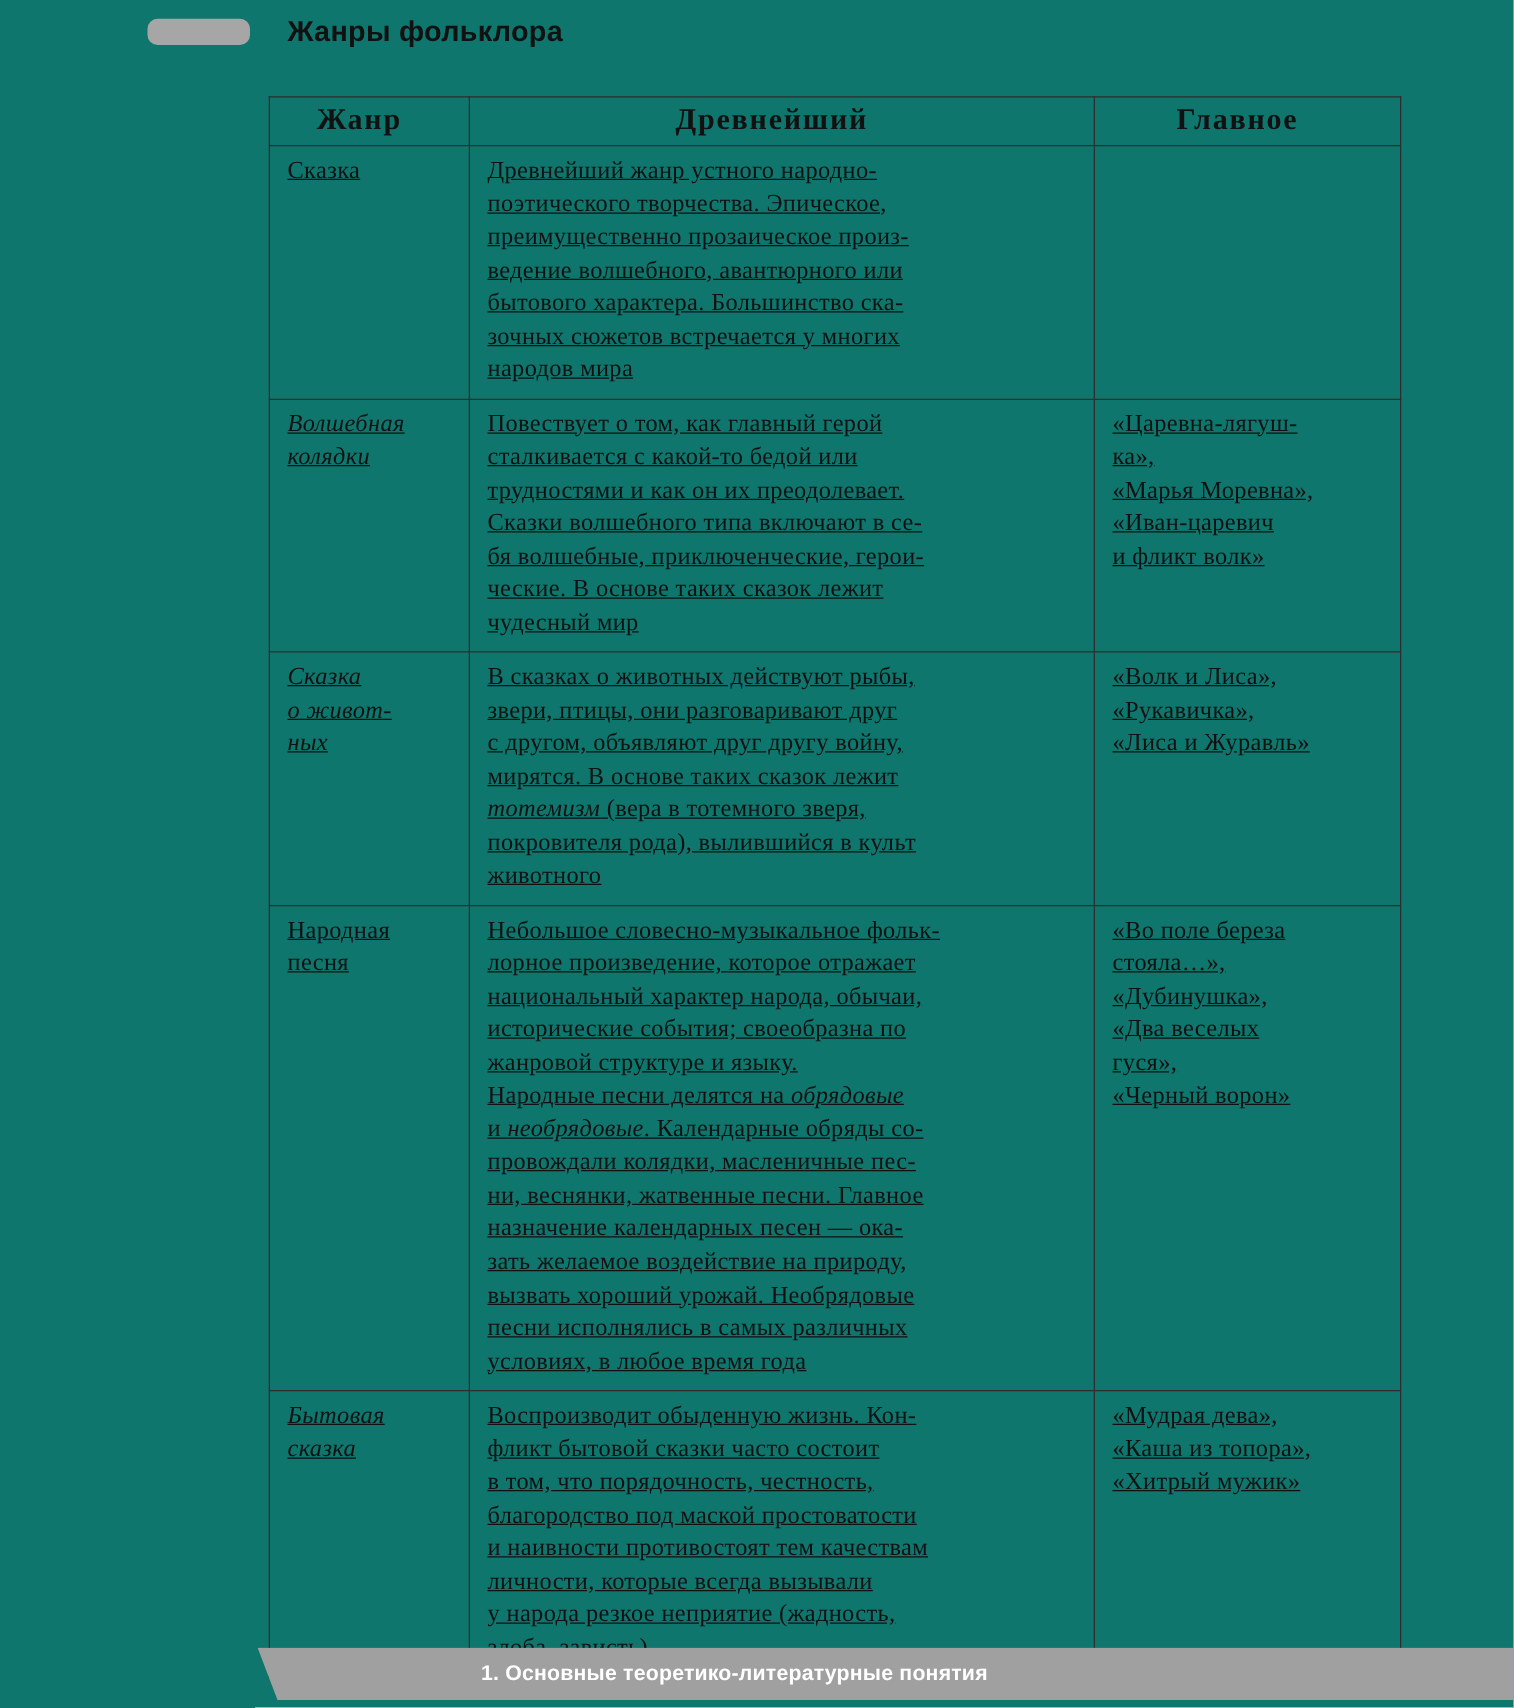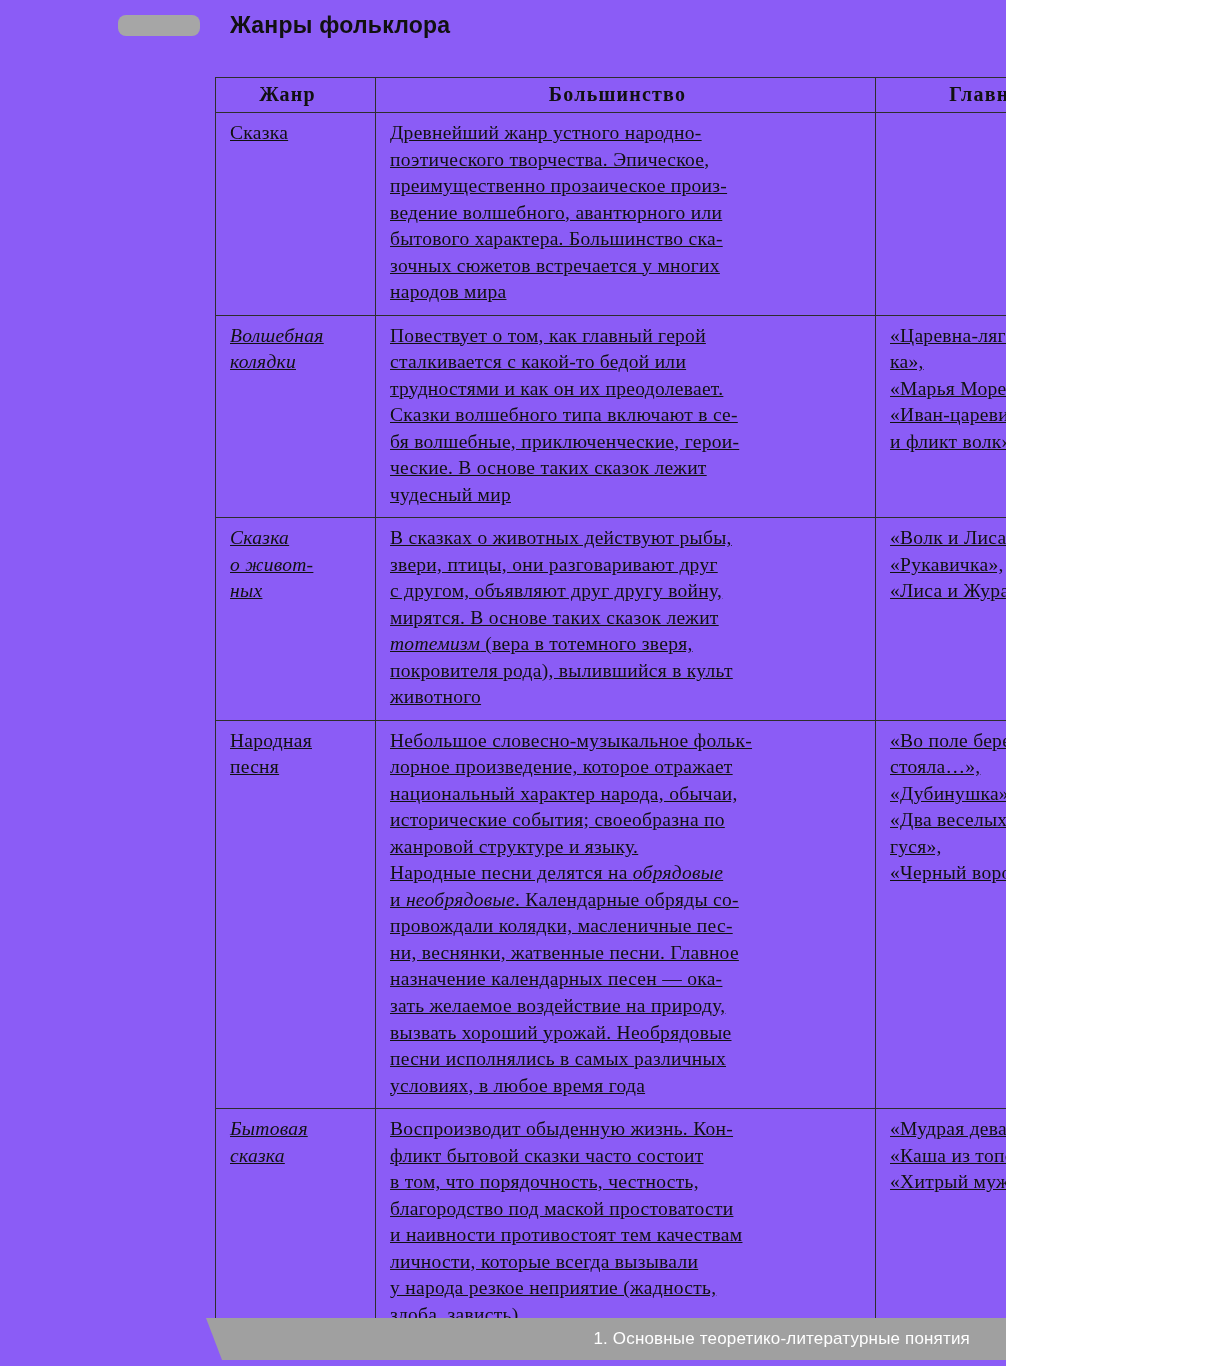--- a/index.html
+++ b/index.html
@@ -1,20 +1,20 @@
 <!DOCTYPE html>
 <html><head>
 <meta charset="utf-8">
 <style>
   * { margin:0; padding:0; box-sizing:border-box; }
   html,body { background:#ffffff; }
   .page {
     position:relative;
-    width:1006px; height:1366px;
-    background:#8b5cf6;
+    width:1211px; height:1366px;
+    background:#0f766e;
     font-family:"Liberation Serif", serif;
     color:#111;
     overflow:hidden;
   }
 
   
   .page-header {
     display:flex; align-items:center; gap:30px;
     padding:12px 0 0 118px;
   }
@@ -36,21 +36,21 @@
   .genre-table {
     margin:38px 0 0 215px;
     width:905px;
     border-collapse:collapse;
     table-layout:fixed;
   }
   .genre-table th, .genre-table td {
     border:1.6px solid #2e2e2e;
   }
   .genre-table th {
-    font-size:20px;
+    font-size:24px;
     font-weight:bold;
     text-align:center;
     padding:5px 20px 6px 4px;
     letter-spacing:0.06em;
   }
   .genre-table td {
     vertical-align:top;
     padding:7px 12px 9px 14px;
     font-size:19.5px;
     line-height:1.36;
@@ -74,23 +74,23 @@
     background:#c9c9c9;
     clip-path:polygon(0 0, 196px 0, 212px 100%, 0 100%);
     display:flex; align-items:center;
     padding-left:118px;
     font-weight:bold; font-size:22px; color:#1a1a1a;
   }
   .footer-right {
     position:absolute; left:0; right:0; top:0; bottom:0;
     background:#a0a0a0;
     clip-path:polygon(206px 0, 100% 0, 100% 100%, 222px 100%);
-    display:flex; align-items:center; justify-content:flex-end;
+    display:flex; align-items:center; justify-content:center;
     padding-right:36px;
-    font-weight:normal; font-size:17px; color:#ffffff;
+    font-weight:bold; font-size:17px; color:#ffffff;
     letter-spacing:0.01em;
   }
 </style>
 </head>
 <body>
 
 <div class="page">
 
   <header class="page-header">
     <span class="pill"></span>
@@ -99,21 +99,21 @@
 
   <table class="genre-table">
     <colgroup>
       <col style="width:160px">
       <col style="width:500px">
       <col style="width:245px">
     </colgroup>
     <thead>
       <tr>
         <th>Жанр</th>
-        <th>Большинство</th>
+        <th>Древнейший</th>
         <th>Главное</th>
       </tr>
     </thead>
     <tbody>
   <tr>
     <td class="genre-cell">Сказка</td>
     <td class="definition-cell">Древнейший жанр устного народно-
 поэтического творчества. Эпическое,
 преимущественно прозаическое произ-
 ведение волшебного, авантюрного или

